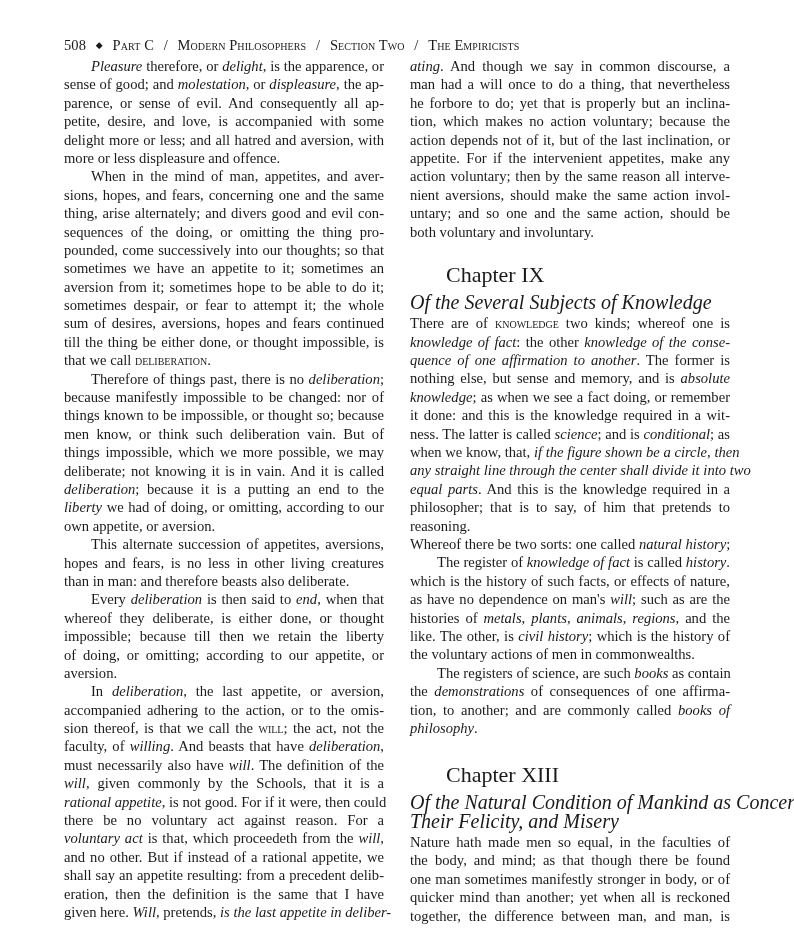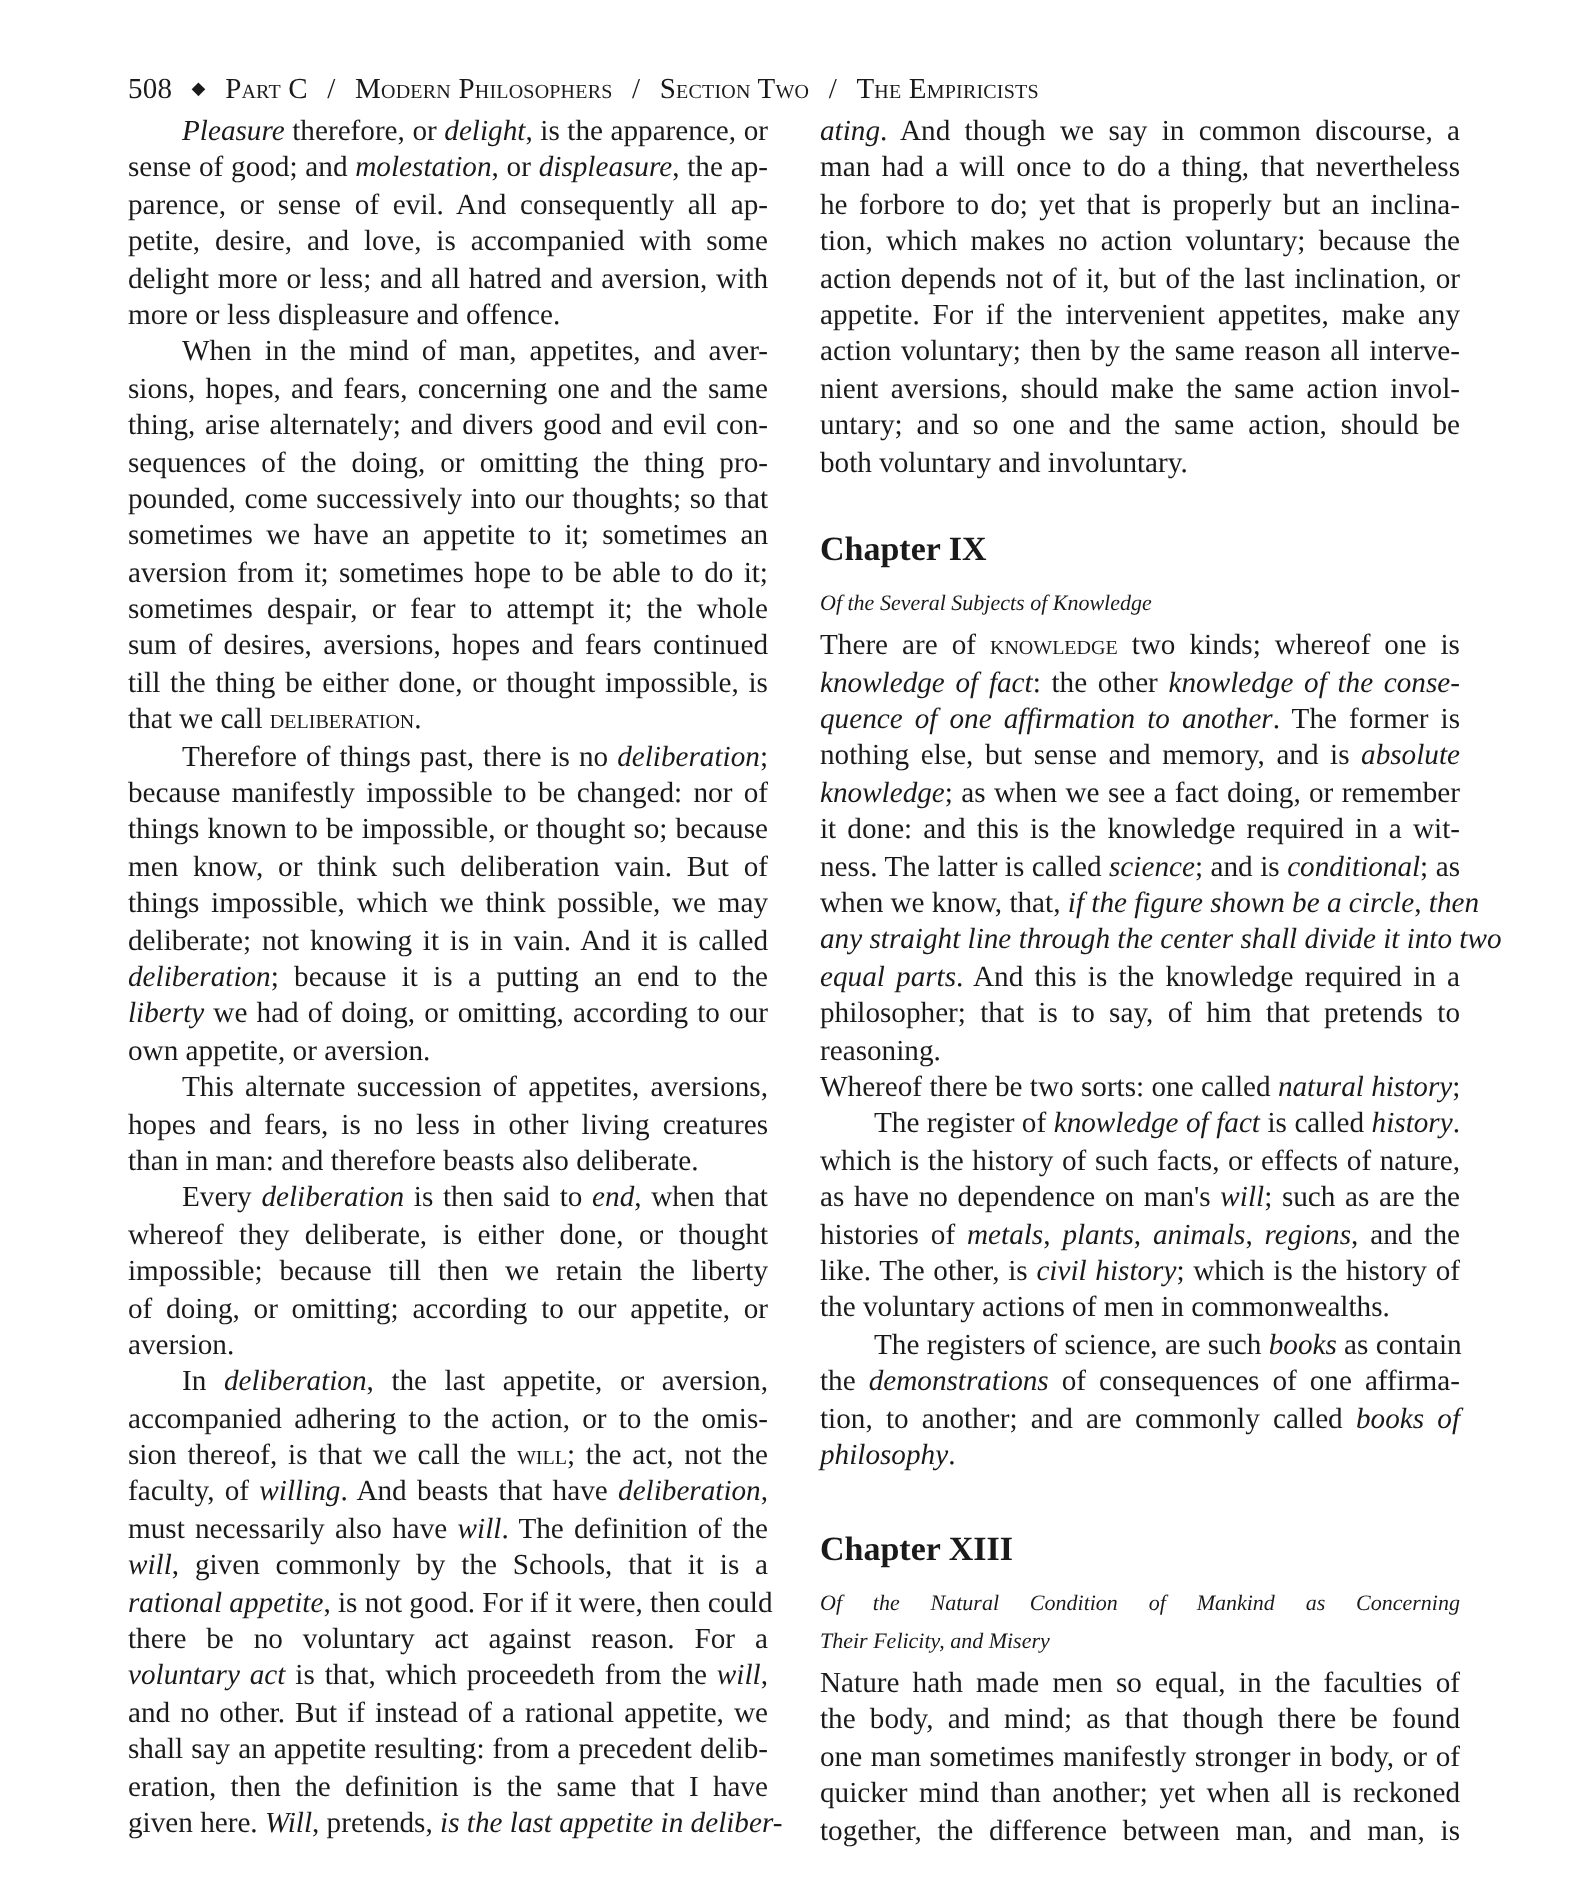--- a/index.html
+++ b/index.html
@@ -10,22 +10,22 @@
   .running-head .sep { margin:0 6px; }
   .running-head .diamond { font-size:9px; margin:0 6px; position:relative; top:-2px; }
   .col { position:absolute; width:320px; font-size:14.6px; }
   .col-left { left:64px; top:57px; }
   .col-right { left:410px; top:57px; }
   .line { height:18.4px; line-height:18.4px; white-space:nowrap; text-align:justify; text-align-last:justify; overflow:visible; }
   .line.last { text-align-last:left; }
   .line.indent { padding-left:27px; }
   .i { font-style:italic; }
   .sc { font-variant:small-caps; }
-  .chapter-title { font-weight:bold; font-size:17px; height:24px; line-height:24px; }
-  .chapter-sub { font-style:italic; font-size:11px; }
+  .chapter-title { font-weight:normal; font-size:22px; height:24px; line-height:24px;margin-left:36px; }
+  .chapter-sub { font-style:italic; font-size:20px; }
   .gap-before-chapter { height:22px; }
   .gap-small { height:6px; }
 </style>
 </head>
 <body>
 
 <header class="running-head">
   <span>508</span>
   <span class="diamond">◆</span>
   <span class="sc">Part C</span>
@@ -53,21 +53,21 @@
       <div class="line"><span>sometimes we have an appetite to it; sometimes an</span></div>
       <div class="line"><span>aversion from it; sometimes hope to be able to do it;</span></div>
       <div class="line"><span>sometimes despair, or fear to attempt it; the whole</span></div>
       <div class="line"><span>sum of desires, aversions, hopes and fears continued</span></div>
       <div class="line"><span>till the thing be either done, or thought impossible, is</span></div>
       <div class="line last"><span>that we call </span><span class="sc">deliberation</span><span>.</span></div>
       <div class="line indent"><span>Therefore of things past, there is no </span><span class="i">deliberation</span><span>;</span></div>
       <div class="line"><span>because manifestly impossible to be changed: nor of</span></div>
       <div class="line"><span>things known to be impossible, or thought so; because</span></div>
       <div class="line"><span>men know, or think such deliberation vain. But of</span></div>
-      <div class="line"><span>things impossible, which we think possible, we may</span></div>
+      <div class="line"><span>things impossible, which we more possible, we may</span></div>
       <div class="line"><span>deliberate; not knowing it is in vain. And it is called</span></div>
       <div class="line"><span class="i">deliberation</span><span>; because it is a putting an end to the</span></div>
       <div class="line"><span class="i">liberty</span><span> we had of doing, or omitting, according to our</span></div>
       <div class="line last"><span>own appetite, or aversion.</span></div>
       <div class="line indent"><span>This alternate succession of appetites, aversions,</span></div>
       <div class="line"><span>hopes and fears, is no less in other living creatures</span></div>
       <div class="line last"><span>than in man: and therefore beasts also deliberate.</span></div>
       <div class="line indent"><span>Every </span><span class="i">deliberation</span><span> is then said to </span><span class="i">end</span><span>, when that</span></div>
       <div class="line"><span>whereof they deliberate, is either done, or thought</span></div>
       <div class="line"><span>impossible; because till then we retain the liberty</span></div>

